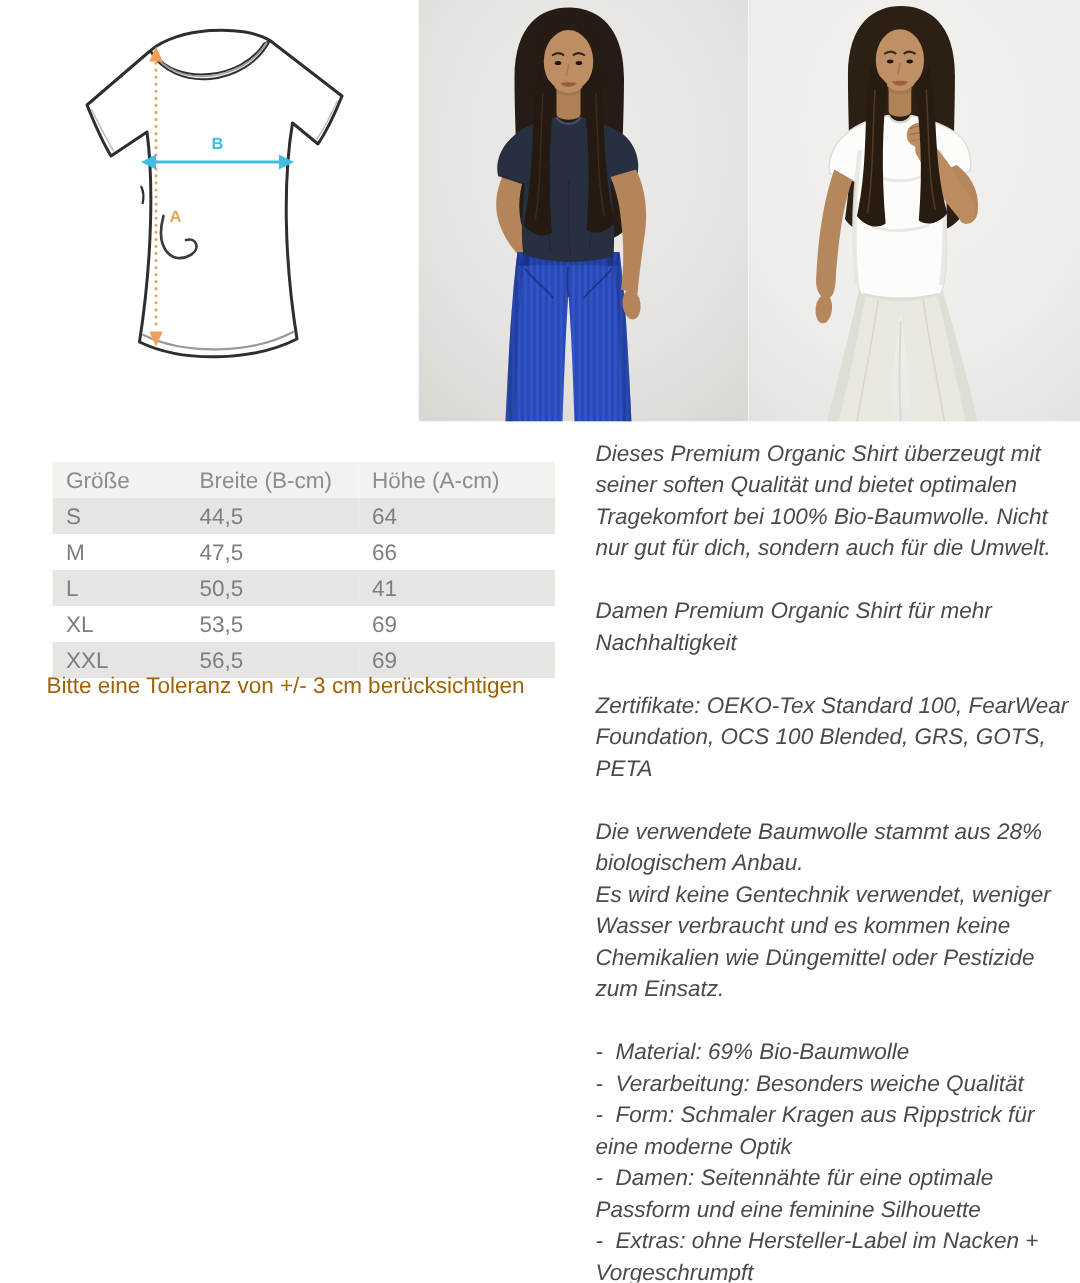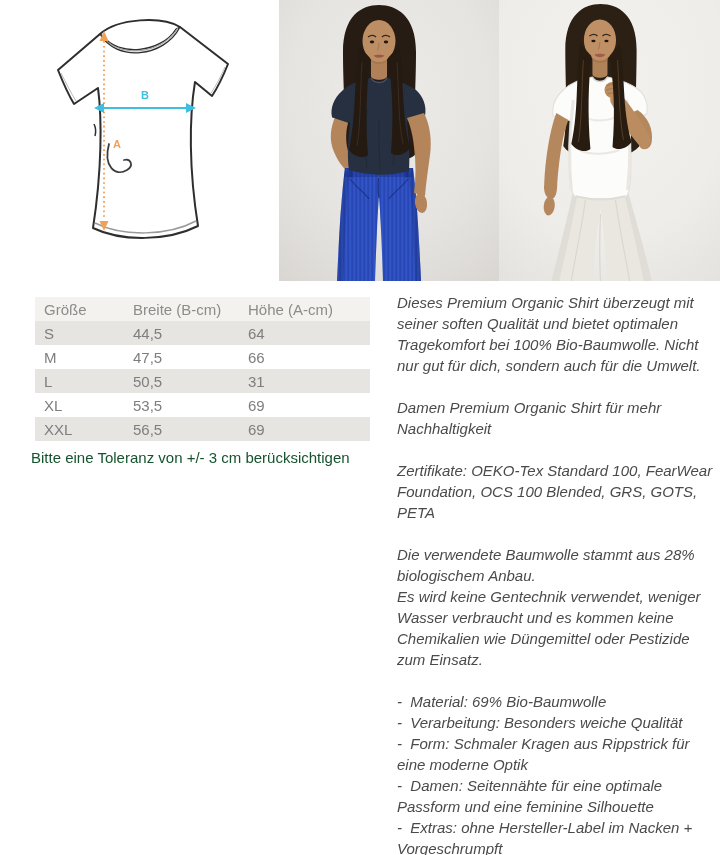--- a/index.html
+++ b/index.html
@@ -3,27 +3,27 @@
 <meta charset="utf-8">
 <style>
   html,body{margin:0;padding:0;background:#fff;}
   .page{position:relative;width:720px;height:855px;background:#fff;overflow:hidden;
         font-family:"Liberation Sans","DejaVu Sans",sans-serif;}
   .diagram{position:absolute;left:28px;top:12px;width:220px;height:240px;}
   .photo{position:absolute;top:0;height:281px;}
   .photo-navy{left:279px;width:220px;}
   .photo-white{left:499px;width:221px;}
   .photo svg{display:block;width:100%;height:100%;}
-  .size-table-wrap{position:absolute;left:35px;top:297px;width:335px;}
+  .size-table-wrap{position:absolute;left:35px;top:308px;width:335px;}
   table{width:100%;border-collapse:collapse;table-layout:fixed;}
   th{font-weight:400;text-align:left;color:#8c8c8c;background:#f3f2ef;font-size:15px;
      height:24px;padding:0 0 0 9px;}
   td{color:#7e7e7e;font-size:15px;height:24px;padding:0 0 0 9px;background:#fff;}
   tr.odd td{background:#e7e5e2;}
-  .tolerance-note{position:absolute;left:31px;top:449px;font-size:15px;color:#14532d;}
+  .tolerance-note{position:absolute;left:31px;top:449px;font-size:15px;color:#a16207;}
   .description{position:absolute;left:397px;top:292px;width:321px;font-size:15px;
                line-height:21px;color:#4a4a4a;}
   .description .para{margin:0 0 21px 0;}
   .description .para:last-child{margin-bottom:0;}
   .description .line{white-space:pre-wrap;font-style:italic;}
 </style>
 </head>
 <body>
 
 <div class="page">
@@ -221,21 +221,21 @@
             <td>64</td>
           </tr>
           <tr class="even">
             <td>M</td>
             <td>47,5</td>
             <td>66</td>
           </tr>
           <tr class="odd">
             <td>L</td>
             <td>50,5</td>
-            <td>31</td>
+            <td>41</td>
           </tr>
           <tr class="even">
             <td>XL</td>
             <td>53,5</td>
             <td>69</td>
           </tr>
           <tr class="odd">
             <td>XXL</td>
             <td>56,5</td>
             <td>69</td>

